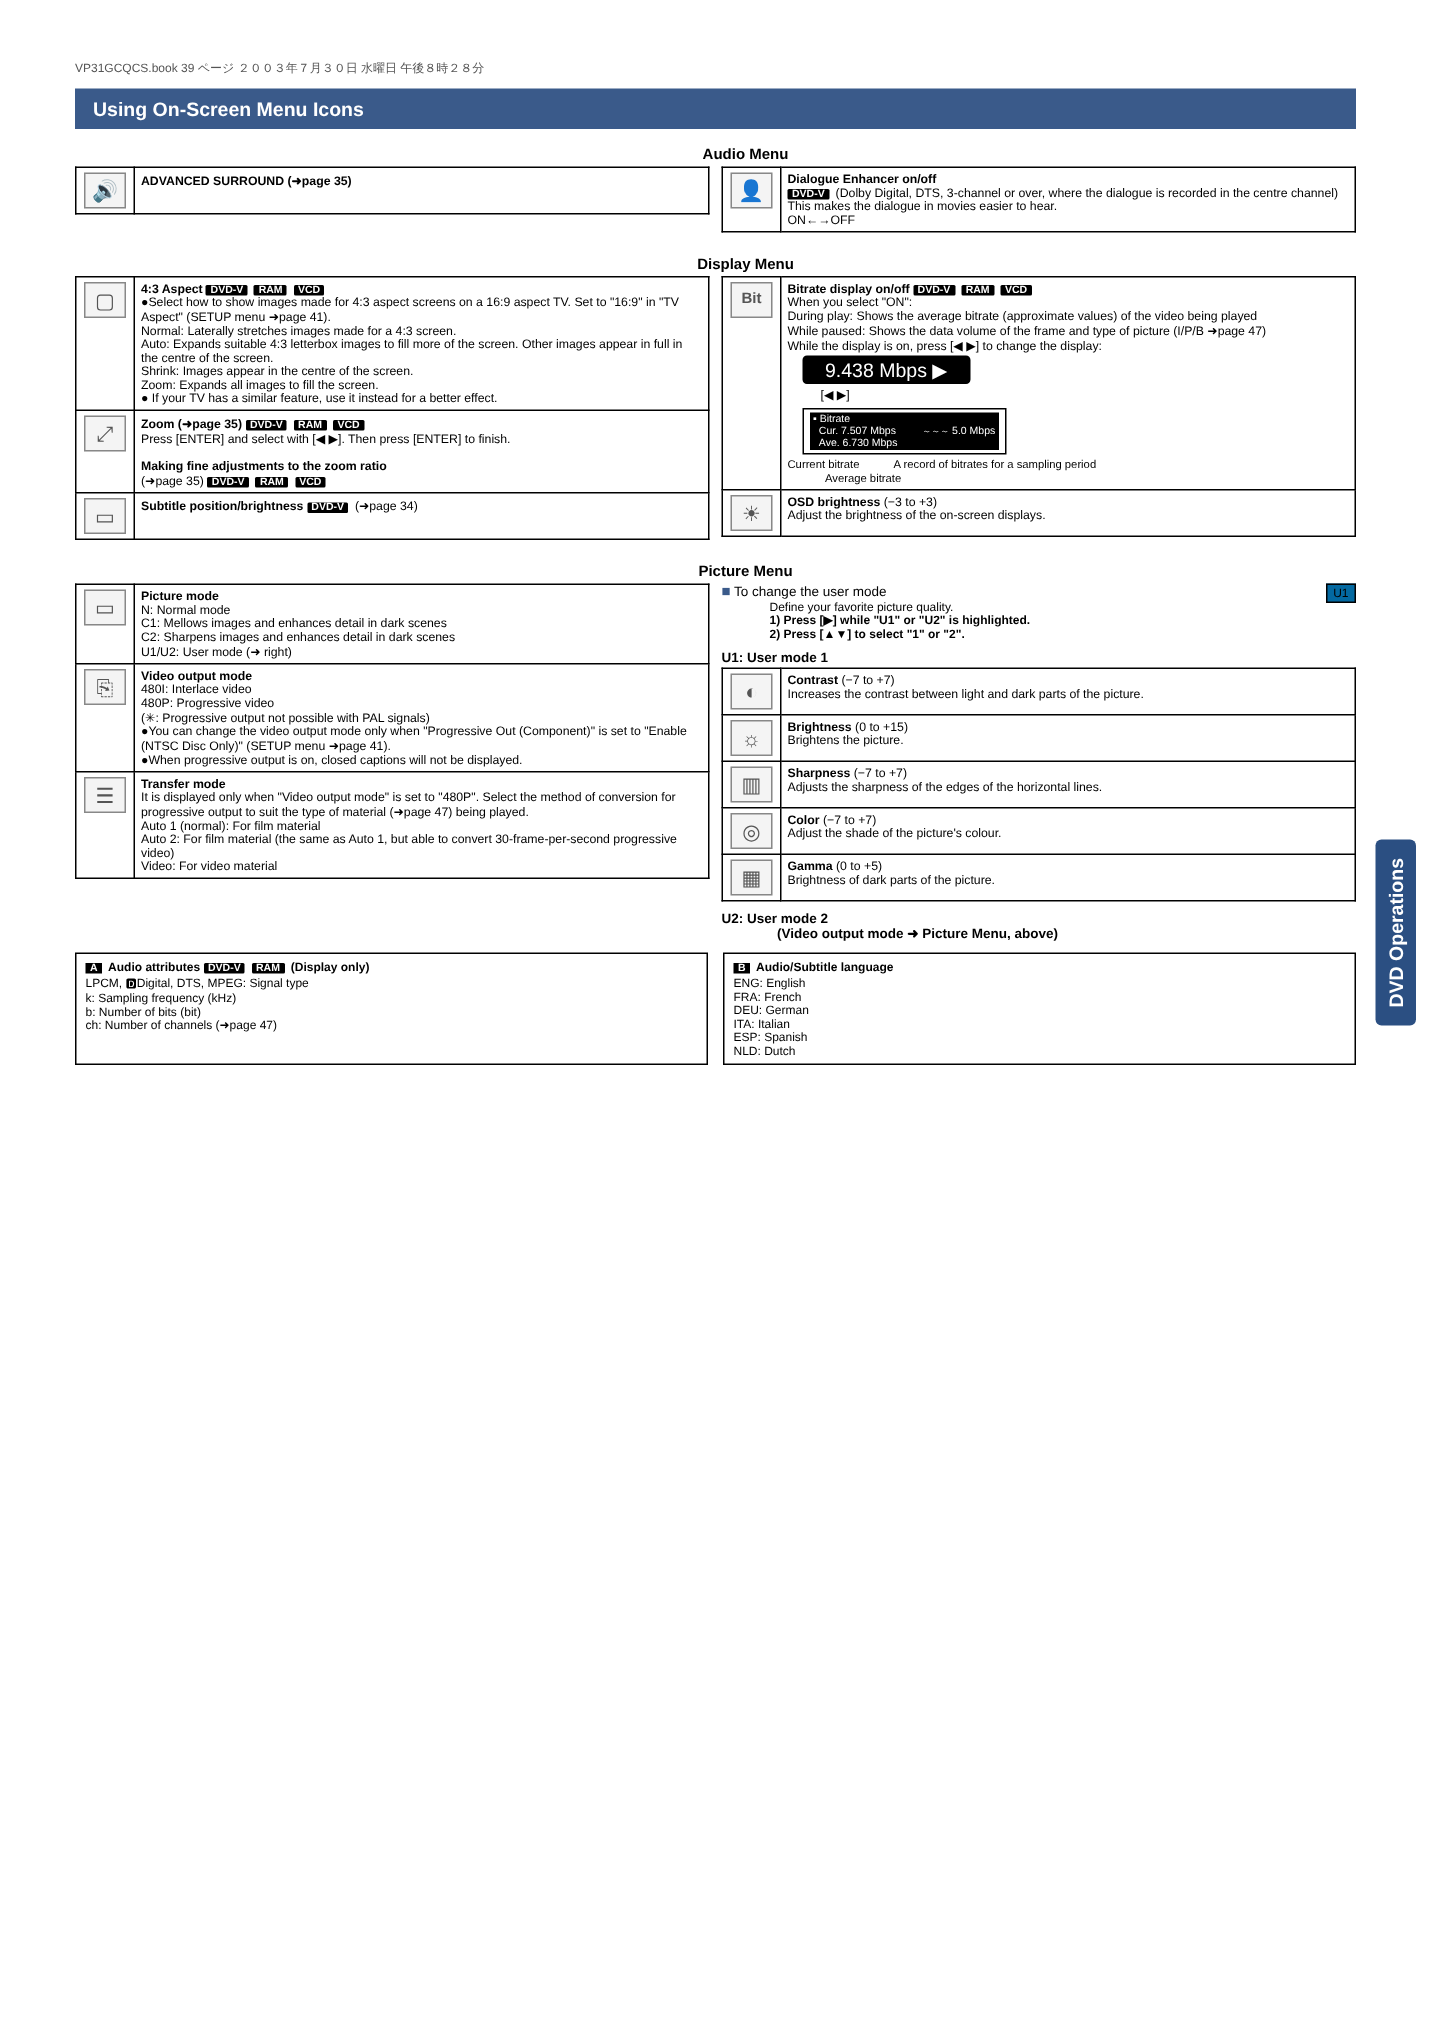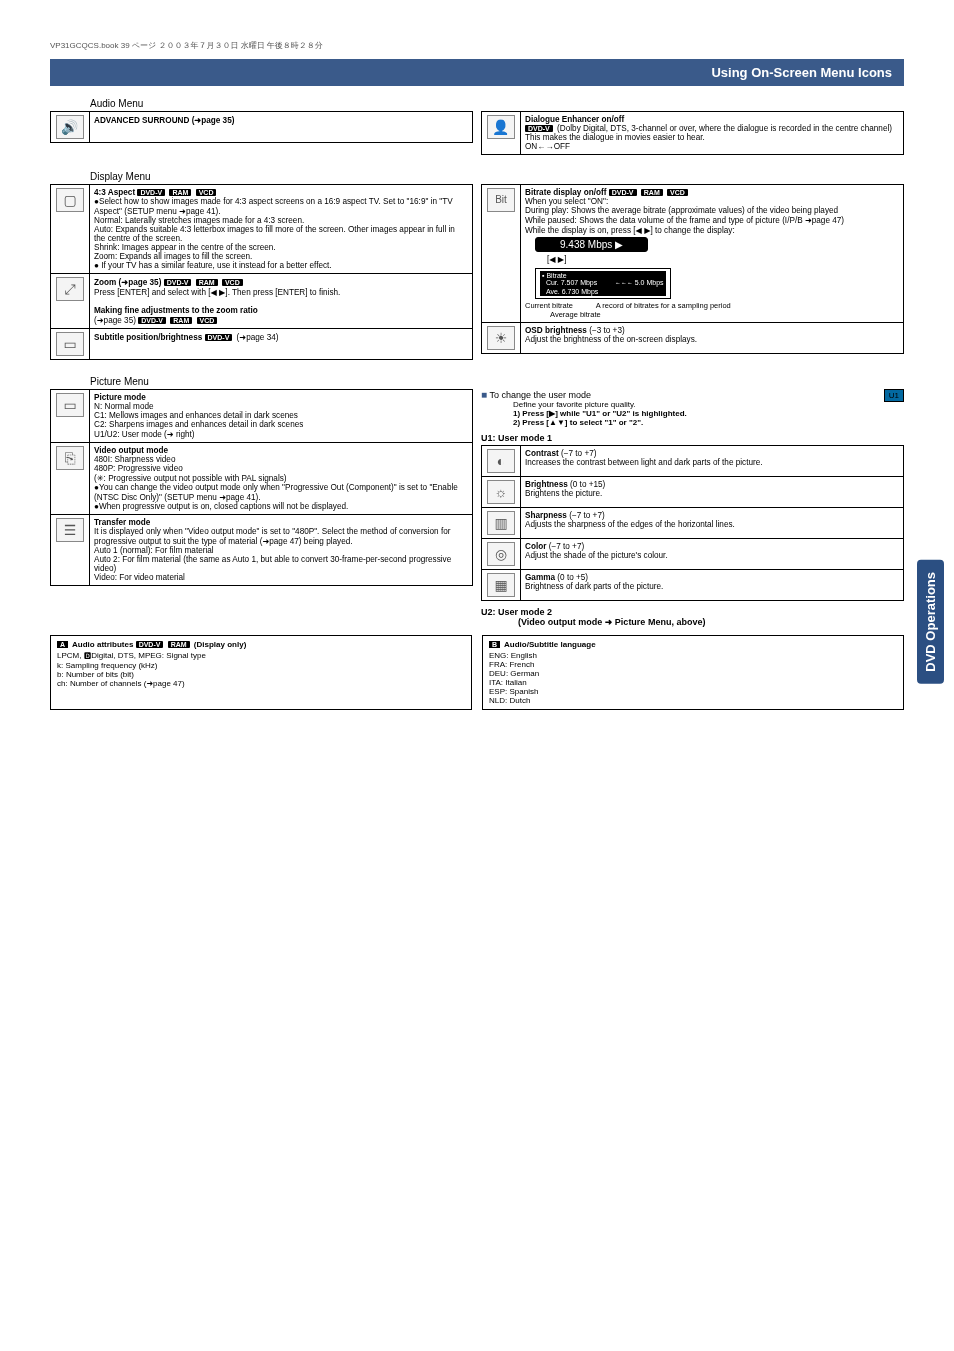--- a/index.html
+++ b/index.html
@@ -10,21 +10,21 @@
     background: #fff;
     color: #000;
     width: 854px;
   }
   .header-bar {
     background: #3a5a8a;
     color: #fff;
     font-weight: bold;
     font-size: 13px;
     padding: 6px 12px;
-    text-align: right;
+    text-align: left;
     margin-bottom: 12px;
   }
   .bookmeta {
     font-size: 8px;
     color: #555;
     margin-bottom: 8px;
   }
   .side-tab {
     position: absolute;
     right: 10px;
@@ -32,23 +32,24 @@
     background: #2b4f82;
     color: #fff;
     font-weight: bold;
     font-size: 13px;
     writing-mode: vertical-rl;
     transform: rotate(180deg);
     padding: 12px 6px;
     border-radius: 4px;
   }
   .section-title {
-    font-weight: normal;
+    font-weight: bold;
     font-size: 10px;
     margin: 0 0 2px 40px;
+    text-align: center;
   }
   .two-col {
     display: flex;
     gap: 8px;
   }
   .col {
     flex: 1;
   }
   table.box {
     border: 1px solid #000;
@@ -83,22 +84,22 @@
     border: 1px solid #000;
     display: inline-block;
     padding: 2px 4px;
     font-size: 7px;
     margin: 4px 0 2px 10px;
   }
   .pill {
     border: 1px solid #000;
     border-radius: 3px;
     display: inline-block;
-    padding: 1px 24px;
-    font-size: 10px;
+    padding: 1px 14px;
+    font-size: 13px;
     margin: 2px 0 2px 10px;
     background:#000;
     color:#fff;
   }
   .sect-head {
     font-weight: normal;
     font-size: 9px;
   }
   .sect-head .sq {
     color: #3a5a8a;
@@ -229,21 +230,21 @@
         </td>
       </tr>
     </tbody>
       </table>
   </div>
 
   <div class="col">
     <table class="box">
       <tbody>
           <tr>
-        <td class="iconcell"><span class="subtle-icon" style="font-size:10px;font-weight:normal">Bit</span></td>
+        <td class="iconcell"><span class="subtle-icon" style="font-size:10px;font-weight:bold">Bit</span></td>
         <td>
           <span class="bold">Bitrate display on/off</span>
           <span class="badge">DVD-V</span>
           <span class="badge">RAM</span>
           <span class="badge">VCD</span><br>
           <span>When you select "ON":</span><br>
           <span>During play:  Shows the average bitrate (approximate values) of the video being played</span><br>
           <span>While paused: Shows the data volume of the frame and type of picture (I/P/B ➜page 47)</span><br>
           <span>While the display is on, press [◀ ▶] to change the display:</span><br>
           <span class="pill">9.438 Mbps  ▶</span><br>
@@ -287,21 +288,21 @@
           <span>N:     Normal mode</span><br>
           <span>C1:   Mellows images and enhances detail in dark scenes</span><br>
           <span>C2:   Sharpens images and enhances detail in dark scenes</span><br>
           <span>U1/U2: User mode (➜ right)</span>
         </td>
       </tr>
       <tr>
         <td class="iconcell"><span class="subtle-icon">⎘</span></td>
         <td>
           <span class="bold">Video output mode</span><br>
-          <span>480I:  Sharpness video</span><br>
+          <span>480I:  Interlace video</span><br>
           <span>480P: Progressive video</span><br>
           <span>(✳:   Progressive output not possible with PAL signals)</span><br>
           <span>●You can change the video output mode only when "Progressive Out (Component)" is set to "Enable (NTSC Disc Only)" (SETUP menu ➜page 41).</span><br>
           <span>●When progressive output is on, closed captions will not be displayed.</span>
         </td>
       </tr>
       <tr>
         <td class="iconcell"><span class="subtle-icon">☰</span></td>
         <td>
           <span class="bold">Transfer mode</span><br>

